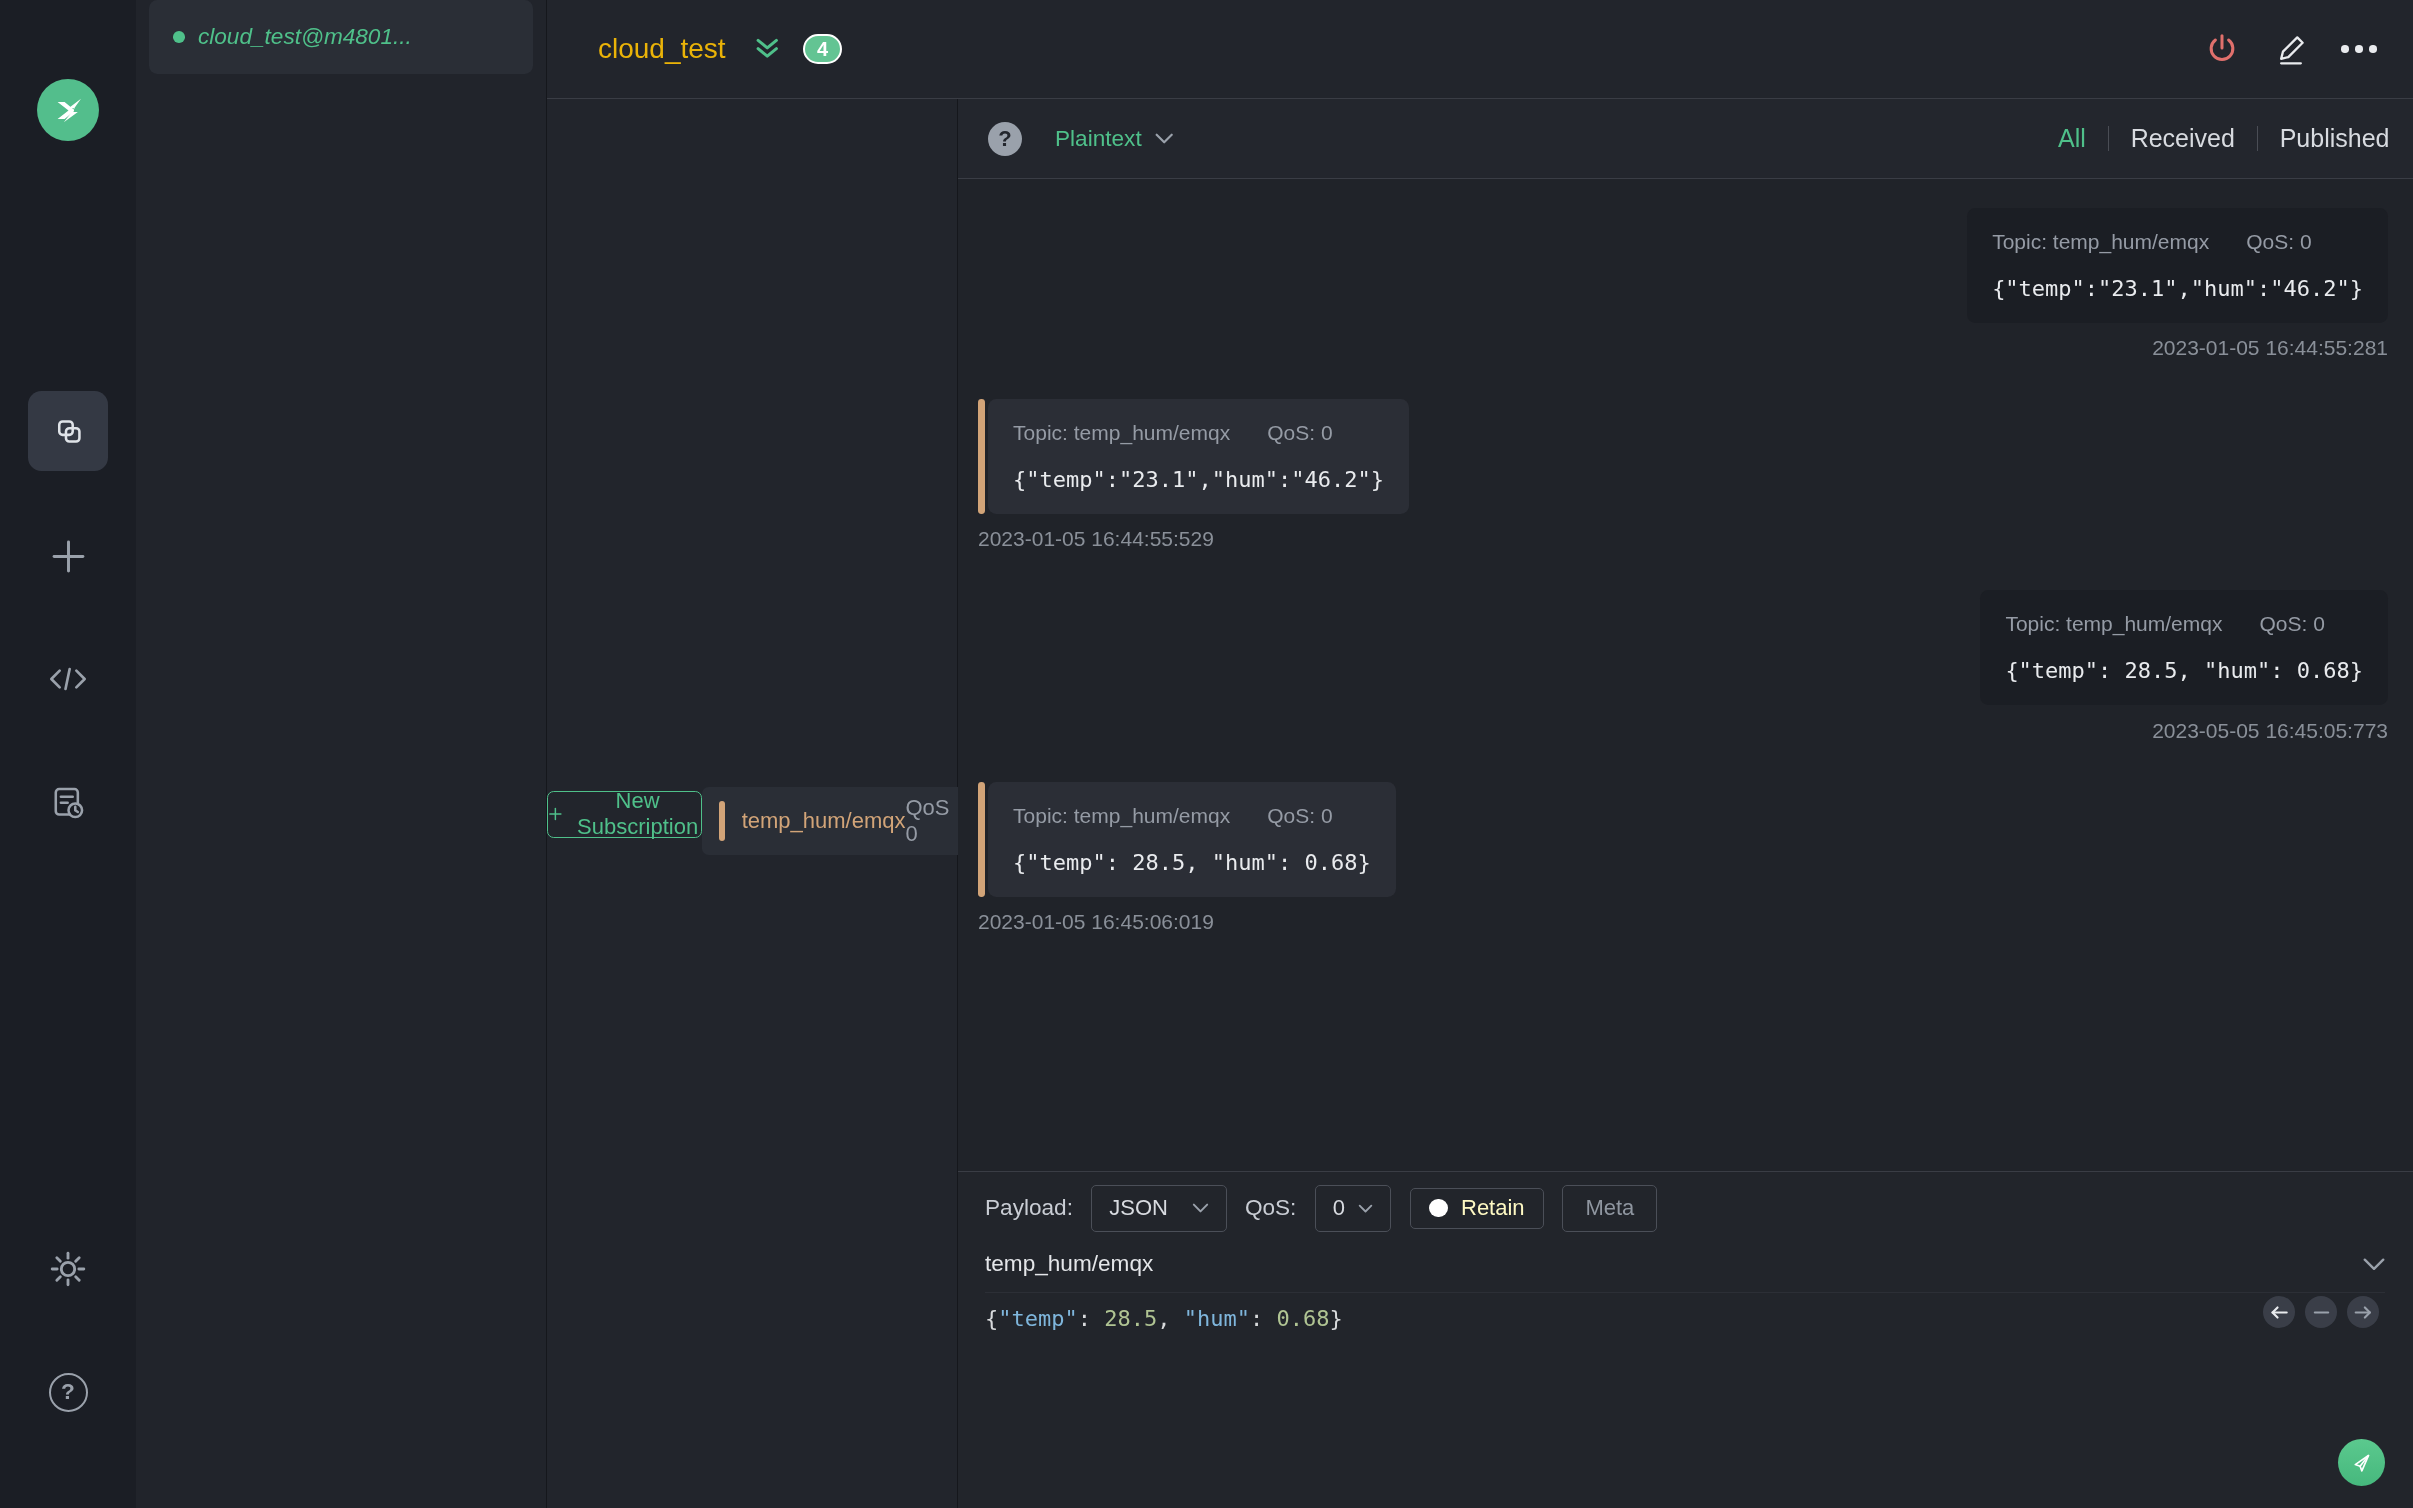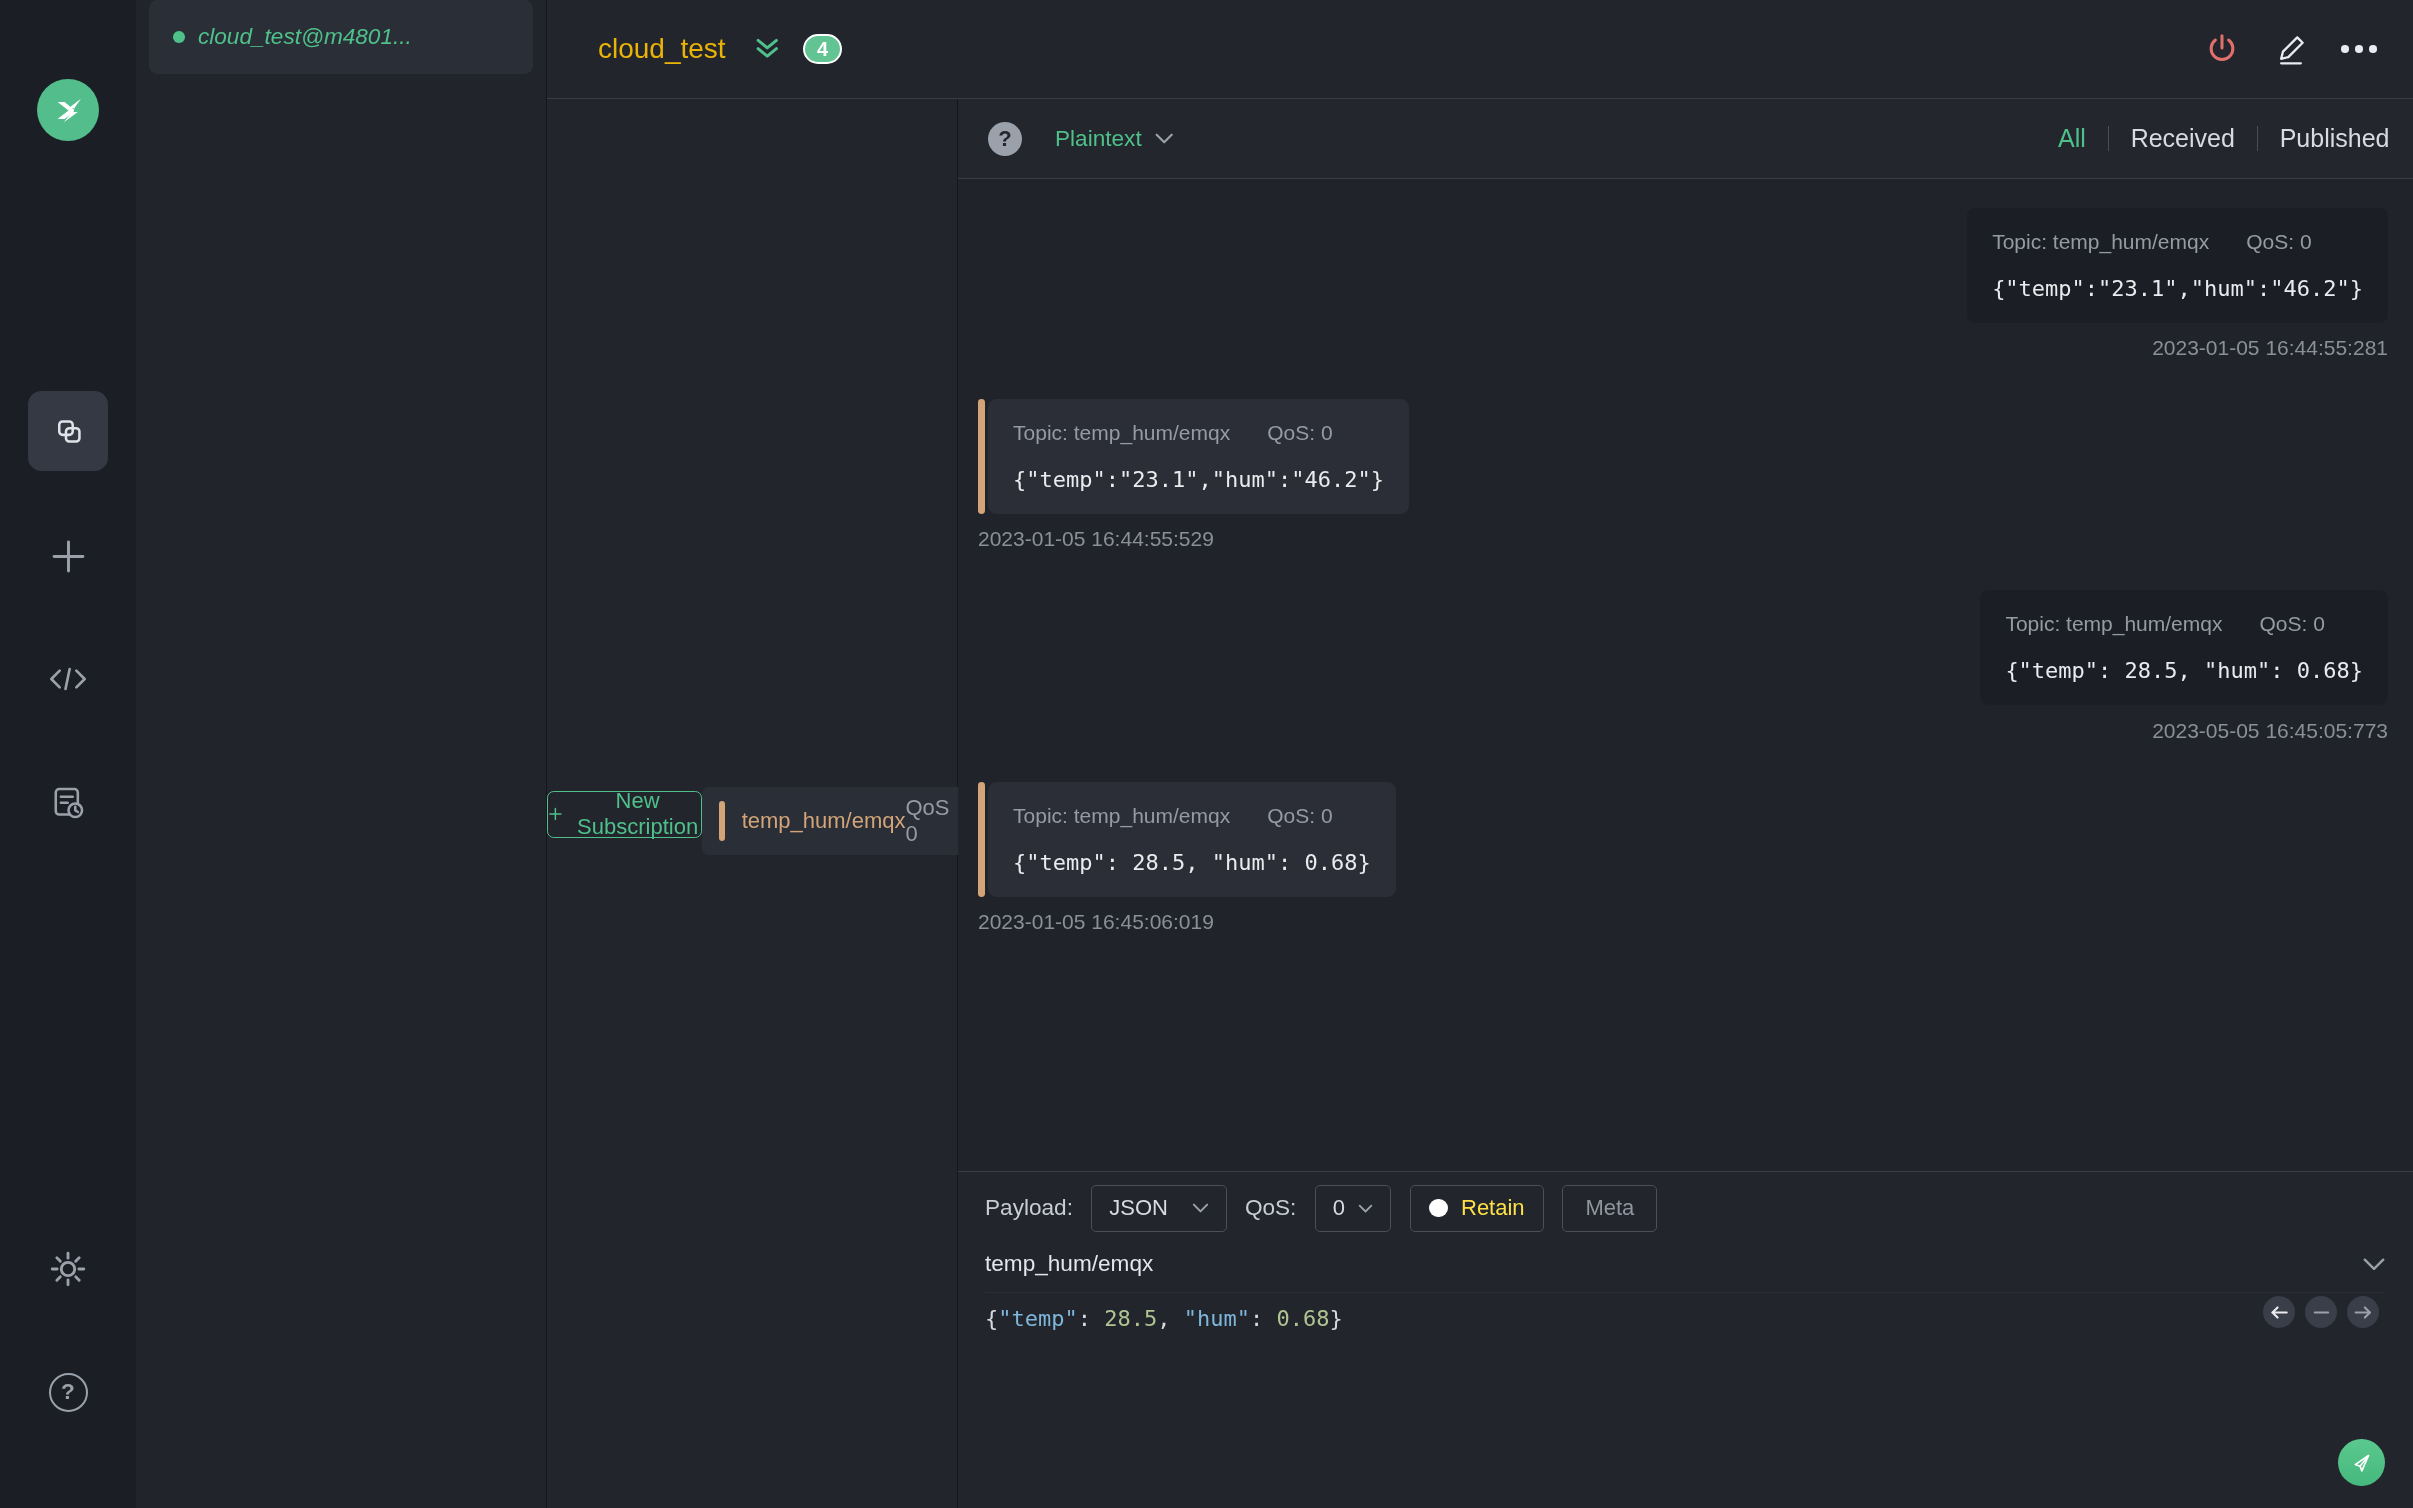--- a/index.html
+++ b/index.html
@@ -72,21 +72,21 @@
   .bmeta { display:flex; gap:37px; font-size:21px; color:#959ba5; }
   .bpayload { margin-top:22px; font-family:"DejaVu Sans Mono", monospace; font-size:22px; color:#e9ebee; }
   .timestamp { margin-top:13.4px; font-size:21px; color:#8a9099; }
 
   
   .publish-panel { position:relative; height:337px; flex:none; background:#22252b; border-top:0.8px solid #3a3d45; padding:0 28.5px 0 27px; }
   .pub-toolbar { margin-top:11.7px; height:49px; display:flex; align-items:center; gap:18.4px; }
   .pub-label { font-size:22.6px; color:#c9cdd4; }
   .select { height:47px; border:0.8px solid #4b4f58; border-radius:5px; padding:0 17px; display:flex; align-items:center; gap:23.5px; font-size:22px; color:#d8dbe0; }
   .select.small { gap:13.4px; }
-  .retain { height:47px; border:0.8px solid #4b4f58; border-radius:5px; padding:0 18.4px; display:flex; align-items:center; gap:13.4px; font-size:22px; color:#fde047; }
+  .retain { height:41px; border:0.8px solid #4b4f58; border-radius:5px; padding:0 18.4px; display:flex; align-items:center; gap:13.4px; font-size:22px; color:#fef9c3; }
   .retain-dot { width:18.4px; height:18.4px; border-radius:50%; background:#fff; }
   .meta-btn { height:47px; border:0.8px solid #4b4f58; border-radius:5px; padding:0 22px; font-size:22px; color:#8f96a0; }
   .topic-row { margin-top:18.4px; display:flex; align-items:center; }
   .topic-input { font-size:22.6px; color:#e4e6e9; }
   .editor-divider { margin-top:15px; border-top:0.8px solid #2c2f36; }
   .editor { margin-top:13.4px; font-family:"DejaVu Sans Mono", monospace; font-size:22px; color:#d8dadc; }
   .tok-key { color:#7fb6dc; } .tok-number { color:#b0c493; } .tok-punct { color:#d8dadc; }
   .editor-nav { position:absolute; top:124px; right:34px; display:flex; gap:10px; }
   .enav { width:32px; height:32px; border-radius:50%; background:#3a3e48; display:flex; align-items:center; justify-content:center; }
   .send-btn { position:absolute; right:28.5px; bottom:22px; width:47px; height:47px; border-radius:50%; background:linear-gradient(180deg,#5bc98e,#46b87d); display:flex; align-items:center; justify-content:center; }

